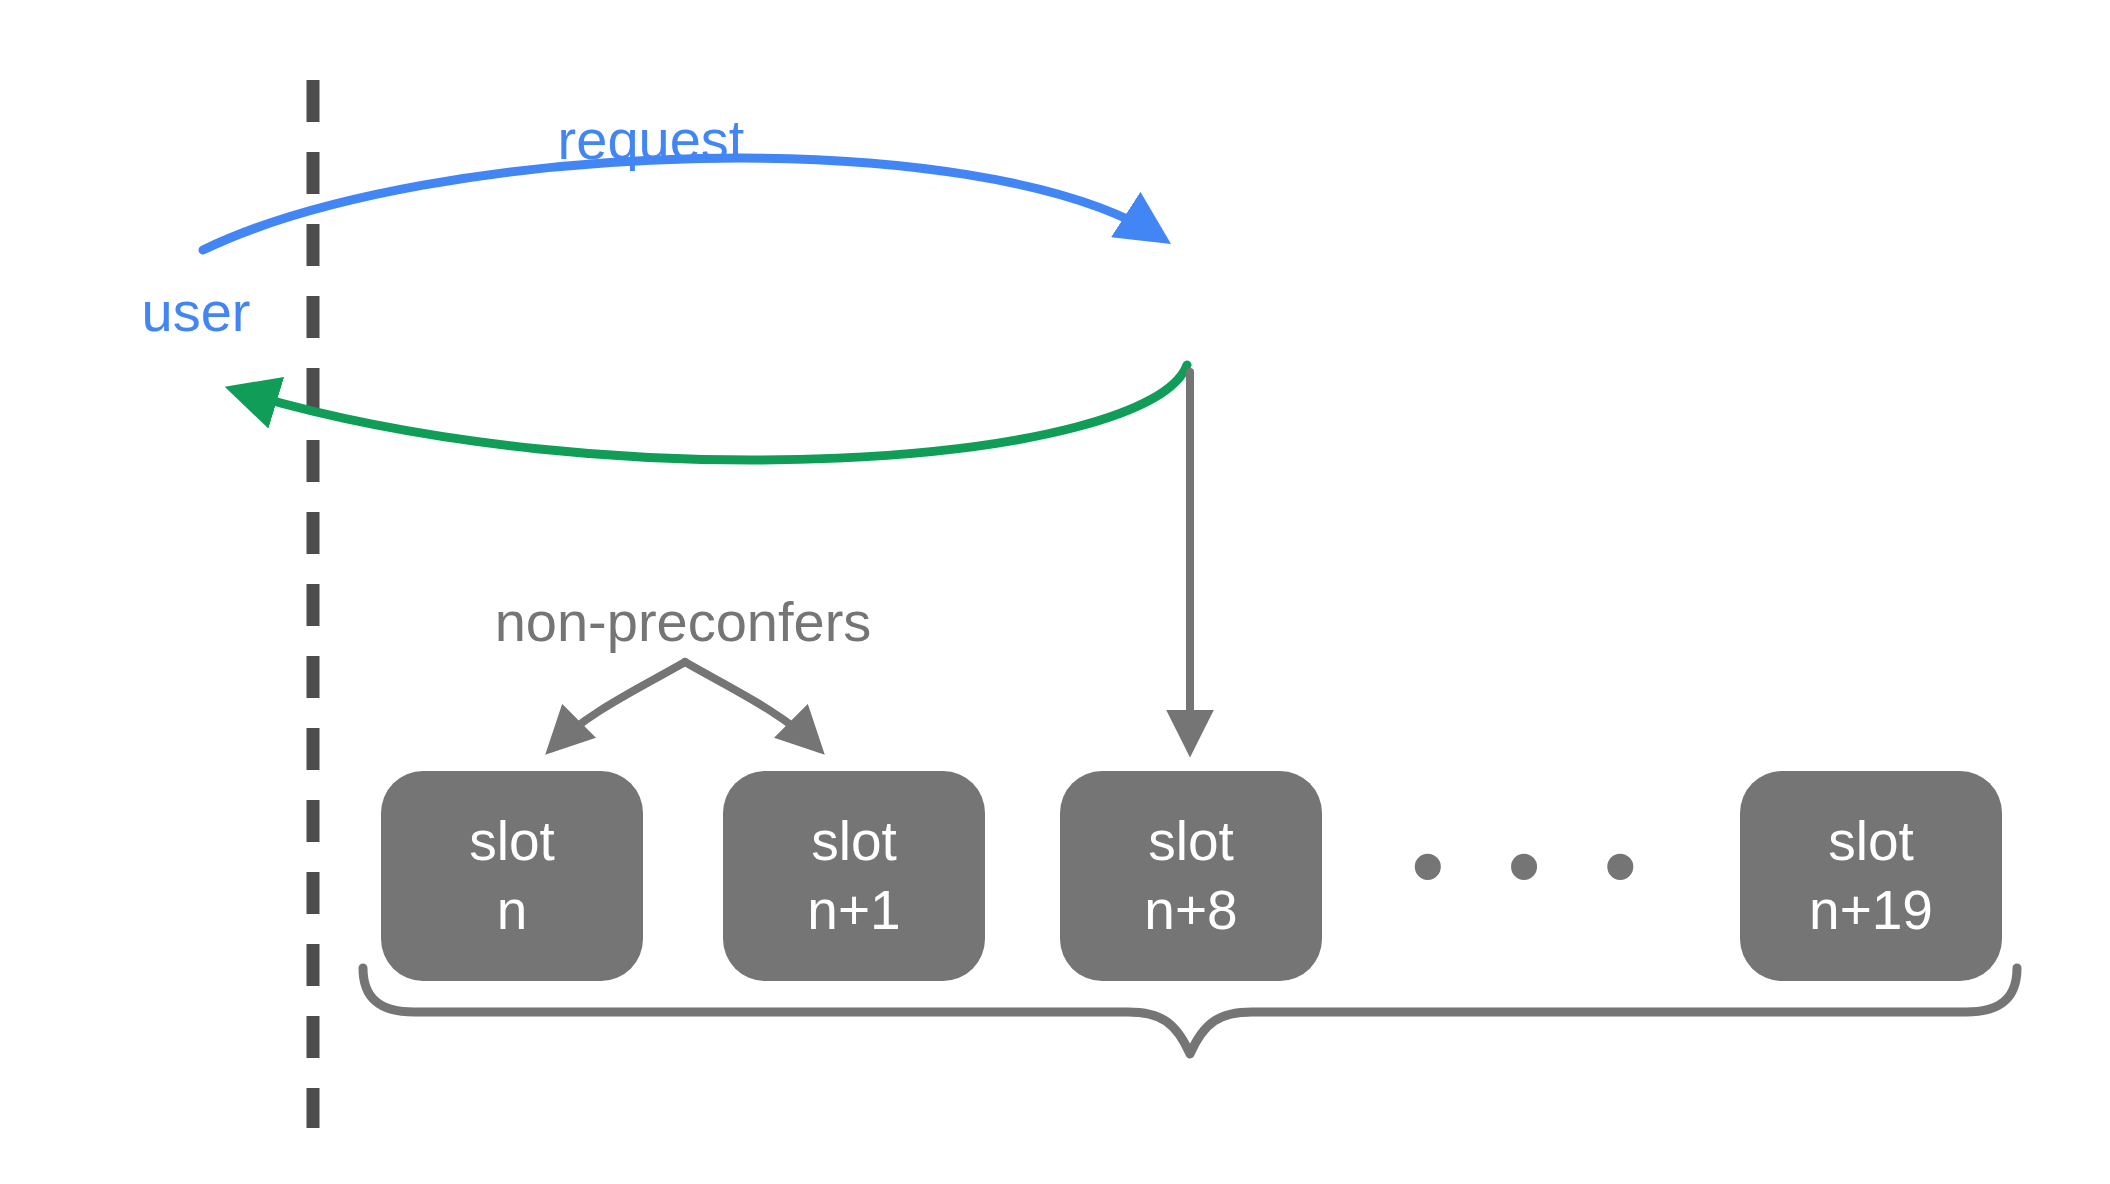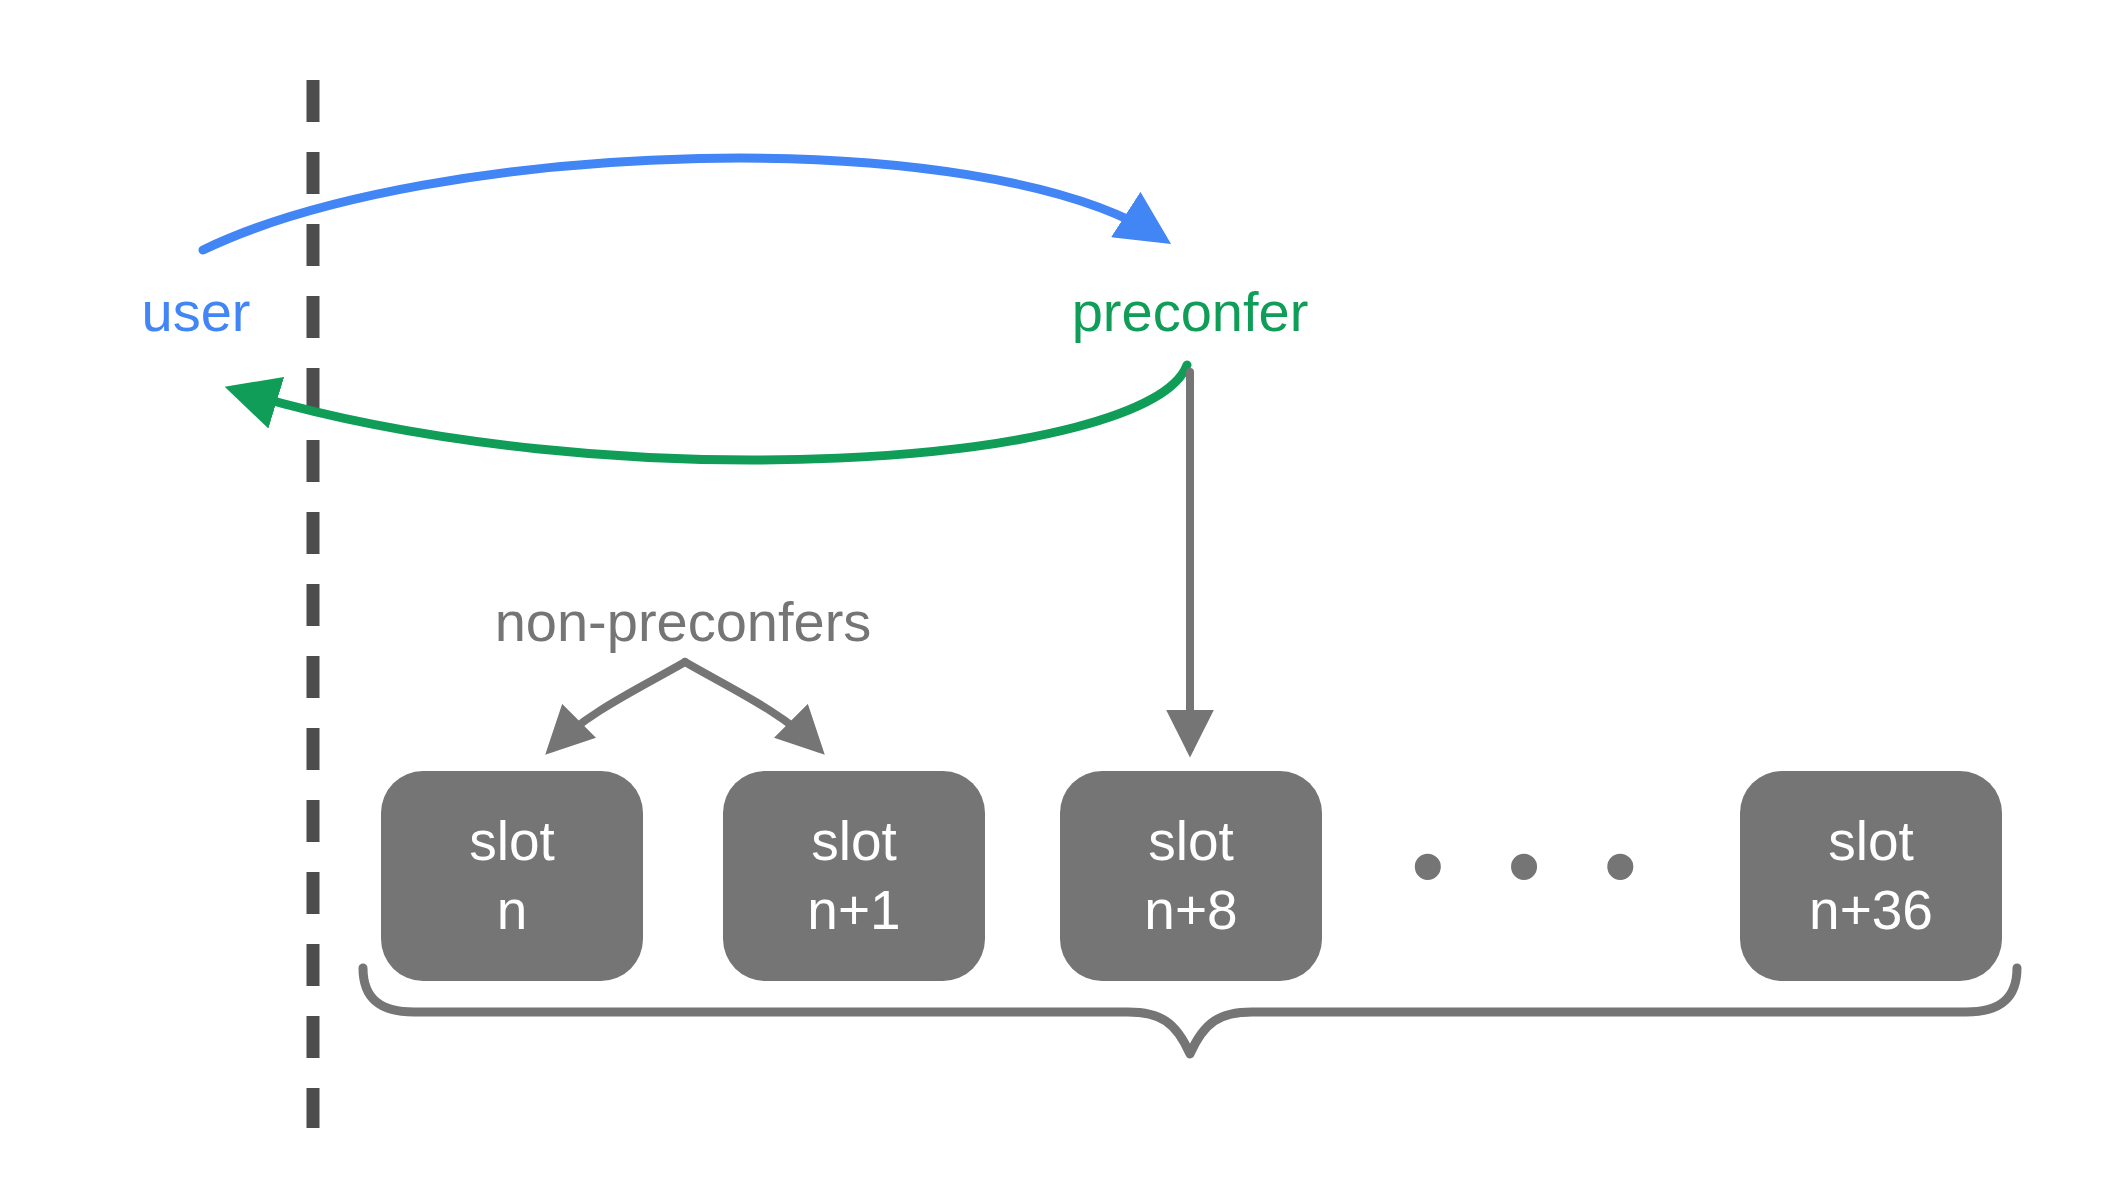--- a/index.html
+++ b/index.html
@@ -87,24 +87,24 @@
 
     <path d="M 363 968
              C 363 1000, 382 1012, 414 1012
              L 1128 1012
              C 1160 1012, 1176 1022, 1190 1054
              C 1204 1022, 1220 1012, 1252 1012
              L 1966 1012
              C 1998 1012, 2017 1000, 2017 968" fill="none" stroke="#757575" stroke-width="9" stroke-linecap="round" stroke-linejoin="round"></path>
   </svg>
 
+  <div class="label blue" style="left:651px;  top:140px;">request</div>
 
   <div class="label blue" style="left:196px;  top:312px;text-align:center;">user</div>
 
-  <div class="label green" style="left:1190px; top:312px;">preconfer</div>
 
 
   <div class="label gray" style="left:683px;  top:622px;">non-preconfers</div>
 
 
   <div class="slot" style="left:381px;  top:771px;">
     <span>slot</span>
     <span>n</span>
   </div>
 
@@ -115,16 +115,16 @@
 
   <div class="slot" style="left:1060px; top:771px;">
     <span>slot</span>
     <span>n+8</span>
   </div>
 
   <div class="dots" style="left:1533px; top:866px;">• • •</div>
 
   <div class="slot" style="left:1740px; top:771px;">
     <span>slot</span>
-    <span>n+36</span>
+    <span>n+19</span>
   </div>
 
 </div>
 
 </body></html>

